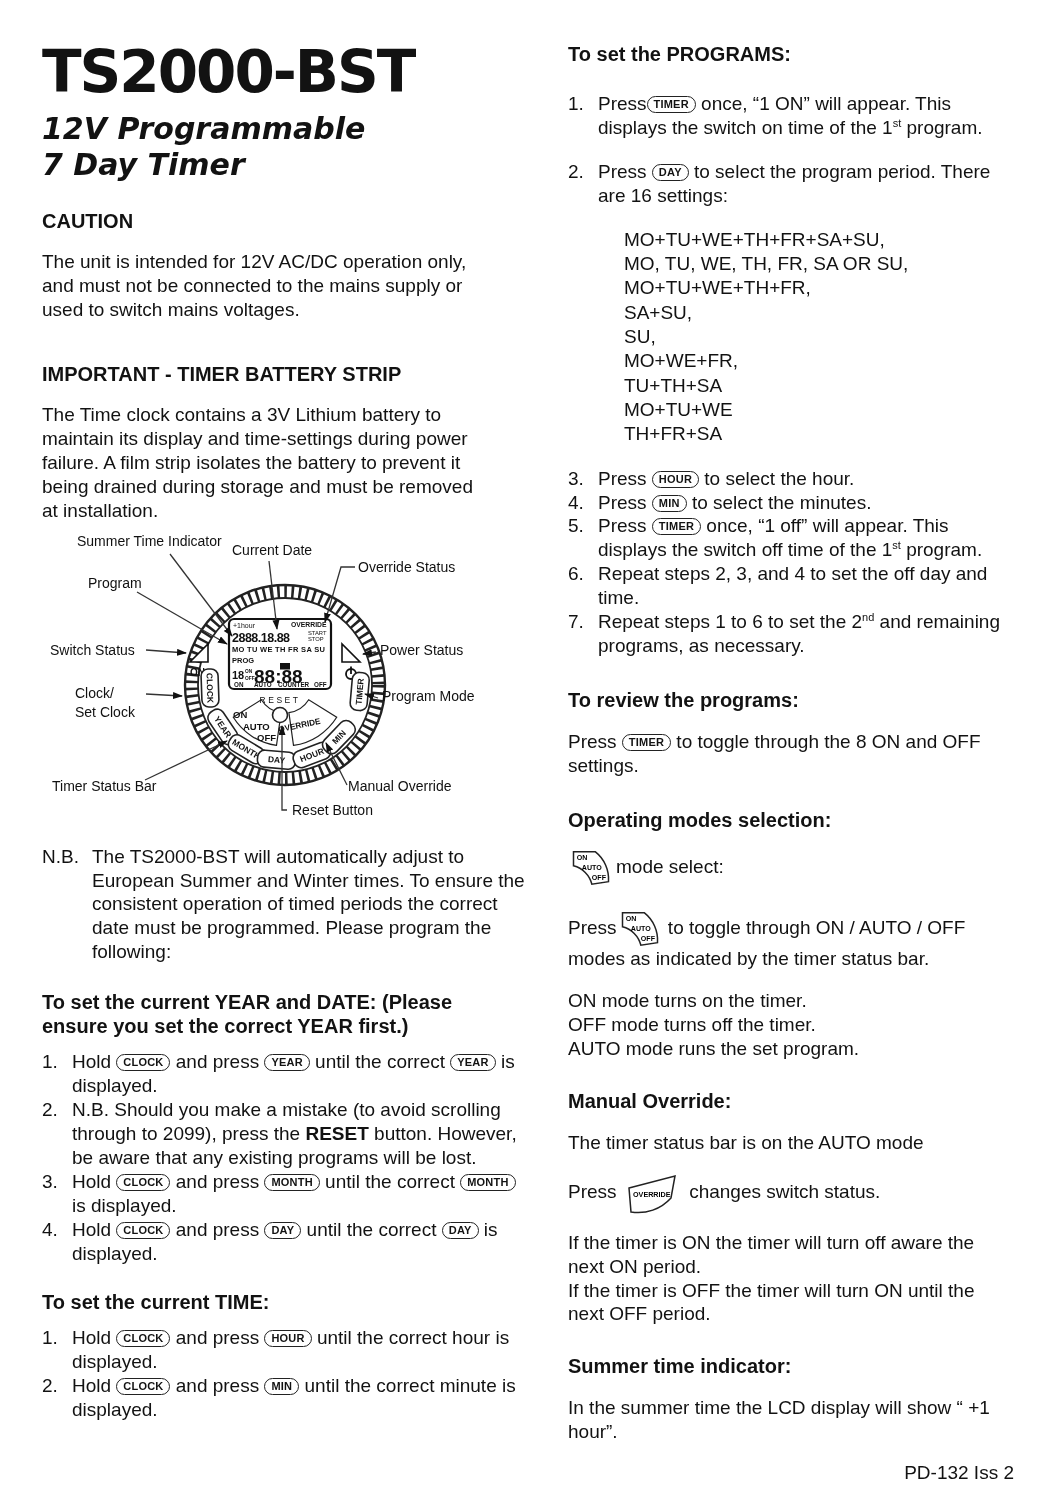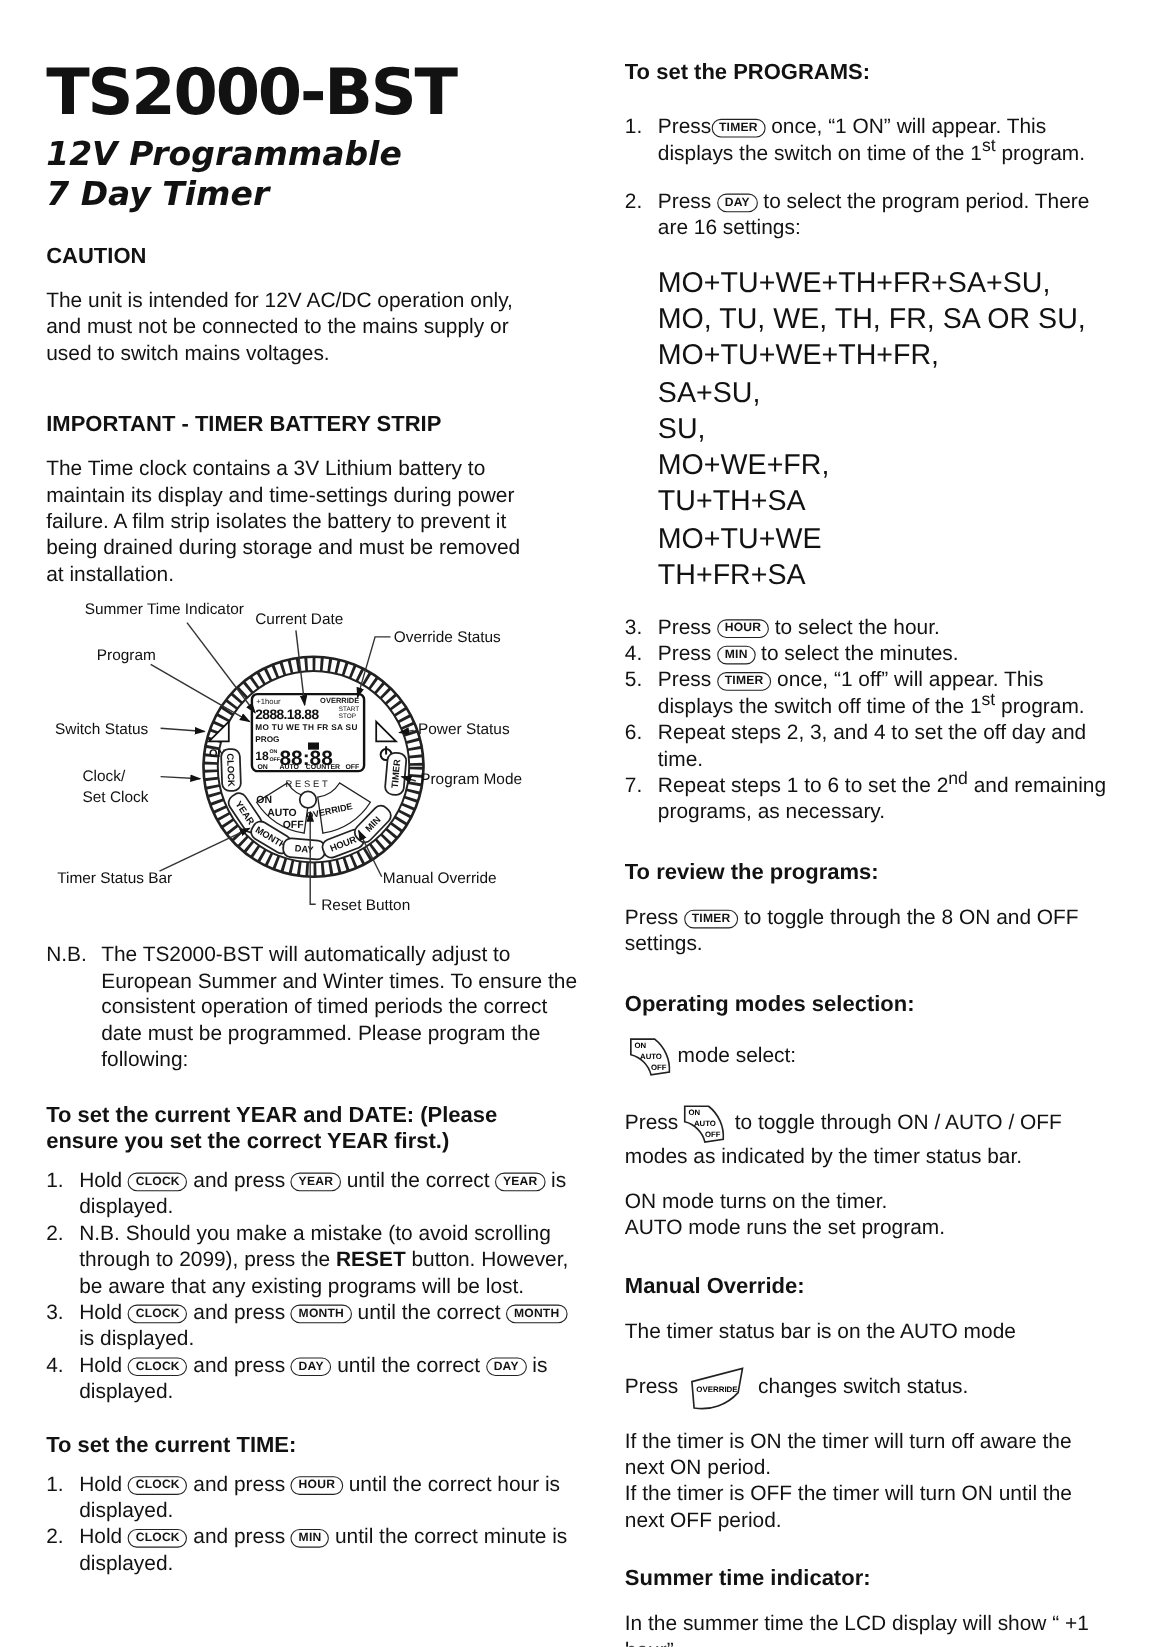--- a/index.html
+++ b/index.html
@@ -1,44 +1,44 @@
 <!DOCTYPE html>
 <html><head>
 <meta charset="utf-8">
 <style>
   html,body{margin:0;padding:0;}
   body{
     width:1058px;height:1497px;position:relative;background:#fff;color:#121212;
     font-family:"Liberation Sans",sans-serif;overflow:hidden;
   }
-  .col{position:absolute;top:54px;}
+  .col{position:absolute;top:42px;}
   #col-left{left:42px;width:492px;}
   #col-right{left:568px;width:446px;}
 
   .title{font-family:"DejaVu Sans",sans-serif;font-weight:bold;font-size:58px;
          letter-spacing:-2px;line-height:1.05;margin:0;}
   .subtitle{font-family:"DejaVu Sans",sans-serif;font-weight:bold;font-size:30px;
          line-height:1.22;margin:8px 0 0 0;font-style:italic;}
   h2{font-size:20px;font-weight:bold;margin:0;line-height:1.2;}
   p{font-size:19px;line-height:1.26;margin:0;}
   .para{max-width:452px;}
   .mt12{margin-top:12px}.mt14{margin-top:17px}
   .mt18{margin-top:18px}.mt20{margin-top:20px}.mt24{margin-top:24px}
   .mt26{margin-top:26px}.mt28{margin-top:28px}.mt30{margin-top:30px}
   .mt36{margin-top:25px}.mt40{margin-top:40px}
 
   .step{font-size:19px;line-height:1.26;padding-left:30px;text-indent:-30px;}
   .step .num{display:inline-block;width:30px;text-indent:0;}
-  sup{font-size:16px;line-height:0;}
+  sup{font-size:11px;line-height:0;}
   .btn-icon{
     display:inline-block;border:1.6px solid #222;border-radius:9px;
     padding:0 6px;font-size:11px;font-weight:bold;line-height:15px;
     letter-spacing:.2px;vertical-align:2px;text-indent:0;background:#fff;
   }
-  .periods{margin-left:30px;font-size:26px;line-height:1.28;}
+  .periods{margin-left:56px;font-size:19px;line-height:1.28;}
   .nb{font-size:19px;line-height:1.26;padding-left:50px;text-indent:-50px;}
   .nb .nb-label{display:inline-block;width:50px;text-indent:0;}
   .icon-line{display:flex;align-items:center;font-size:19px;gap:2px;}
   .inline-icon{vertical-align:middle;margin:0 3px;}
   .footer{font-size:19px;text-align:right;margin-top:18px;}
 
   
   .dial{display:block;margin-top:10px;}
   .dial text{font-family:"Liberation Sans",sans-serif;fill:#111;}
   .dlabel{font-size:14px;}
@@ -232,20 +232,21 @@
     <text x="13" y="25" font-size="8.5" font-weight="bold">AUTO</text>
     <text x="25" y="37" font-size="8.5" font-weight="bold">OFF</text>
   </svg>mode select:</div>
   <p class="mt24">Press<svg class="inline-icon" width="40" height="37" viewBox="0 0 48 44">
     <path d="M3,3 h26 a42,42 0 0 1 16,36 l-20,3 a30,30 0 0 0 -22,-22 z" fill="#fff" stroke="#222" stroke-width="1.8"></path>
     <text x="7" y="13" font-size="8.5" font-weight="bold">ON</text>
     <text x="13" y="25" font-size="8.5" font-weight="bold">AUTO</text>
     <text x="25" y="37" font-size="8.5" font-weight="bold">OFF</text>
   </svg> to toggle through ON / AUTO / OFF modes as indicated by the timer status bar.</p>
   <p class="mt18">ON mode turns on the timer.</p>
+  <p>OFF mode turns off the timer.</p>
   <p>AUTO mode runs the set program.</p>
 
   <h2 class="mt28">Manual Override:</h2>
   <p class="mt18">The timer status bar is on the AUTO mode</p>
   <p class="mt14">Press <svg class="inline-icon" width="56" height="42" viewBox="0 0 56 42">
     <path d="M4,16 L50,4 L46,26 A44,44 0 0 1 6,40 Z" fill="#fff" stroke="#222" stroke-width="1.5"></path>
     <text x="8" y="25" font-size="7.2" font-weight="bold">OVERRIDE</text>
   </svg> changes switch status.</p>
   <p class="mt14">If the timer is ON the timer will turn off aware the next ON period.</p>
   <p>If the timer is OFF the timer will turn ON until the next OFF period.</p>

